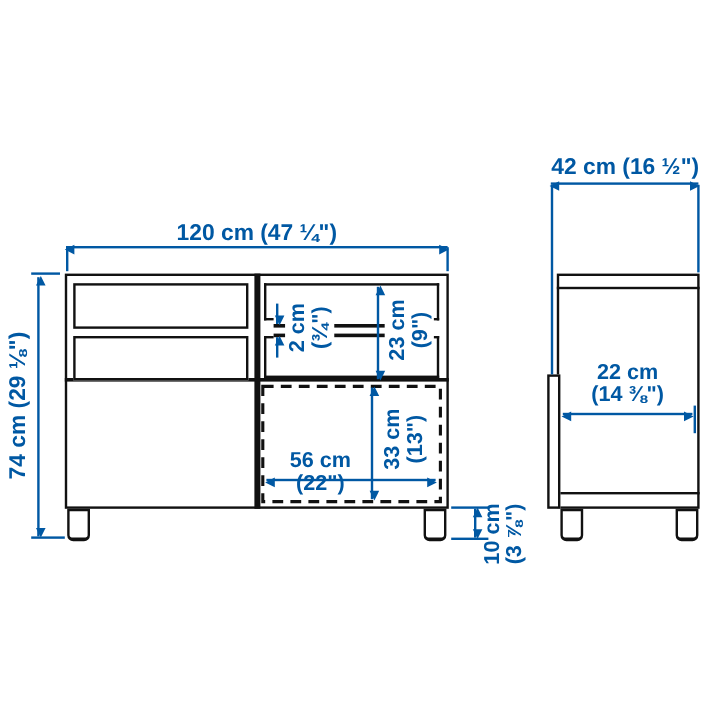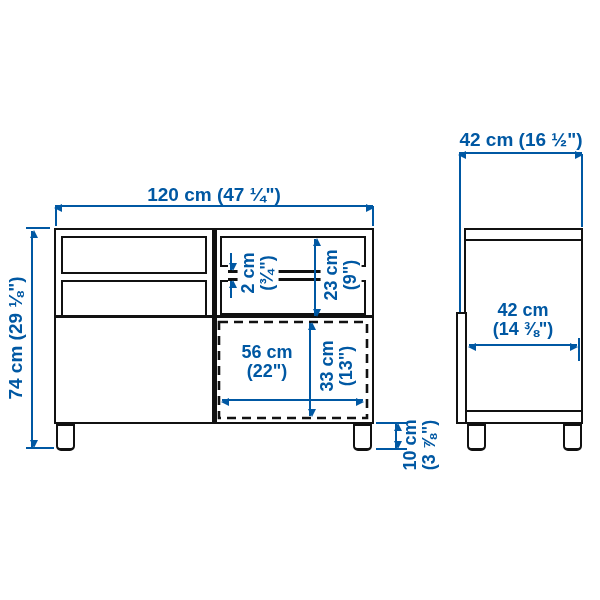--- a/index.html
+++ b/index.html
@@ -120,35 +120,35 @@
   <div class="lbl rot mask" style="left:258px;top:273px;">
     <div>2 cm</div>
     <div>(¾")</div>
   </div>
 
   <div class="lbl rot mask" style="left:341px;top:275px;">
     <div>23 cm</div>
     <div>(9")</div>
   </div>
 
-  <div class="lbl" style="left:267px;top:362px;">
+  <div class="lbl" style="left:267px;top:394px;">
     <div>56 cm</div>
     <div>(22")</div>
   </div>
 
   <div class="lbl rot" style="left:337px;top:366px;">
     <div>33 cm</div>
     <div>(13")</div>
   </div>
 
   <div class="lbl rot" style="left:420px;top:445px;">
     <div>10 cm</div>
     <div>(3 ⅞")</div>
   </div>
 
   <div class="lbl big" style="left:521px;top:140px;">42 cm (16 ½")</div>
 
   <div class="lbl" style="left:523px;top:320px;">
-    <div>42 cm</div>
+    <div>22 cm</div>
     <div>(14 ⅜")</div>
   </div>
 
 </div>
 
 </body></html>

